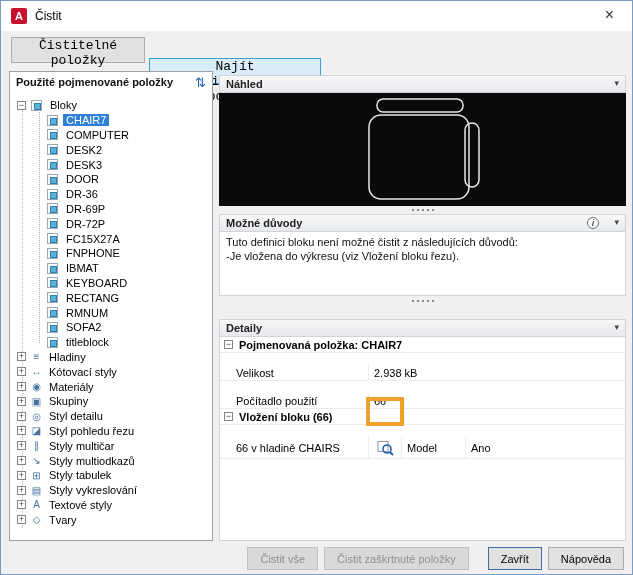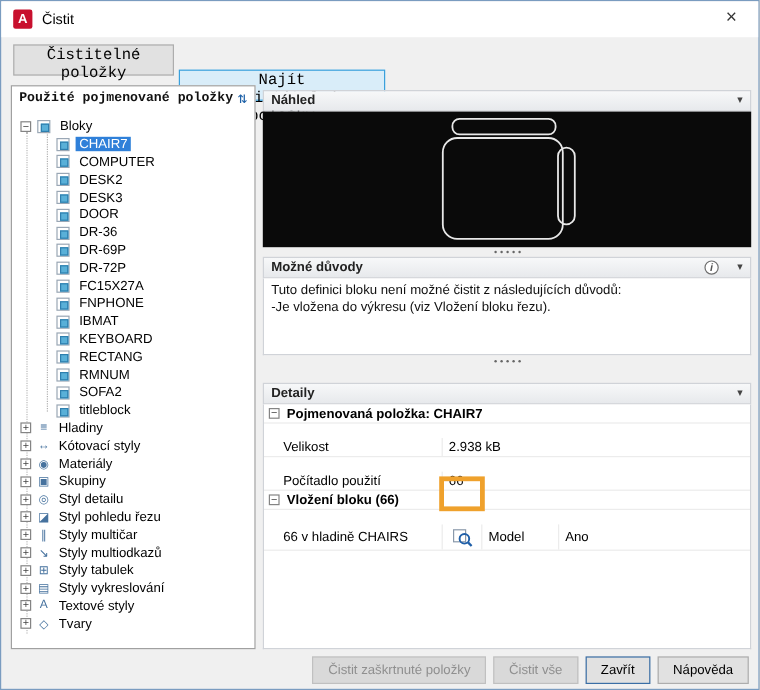--- a/index.html
+++ b/index.html
@@ -21,21 +21,21 @@
   
   .tab { position:absolute; top:36px; height:26px; border:1px solid #adadad; background:#e1e1e1;
          font-family:Liberation Mono, monospace; font-size:13px; padding:0 16px; cursor:pointer; }
   .tab-1 { left:10px; width:134px; }
   .tab-2 { left:148px; width:172px;margin-top:21px; }
   .tab.active { background:#d9edf9; border:1px solid #3aa0dc; }
 
   
   .left-panel { position:absolute; left:8px; top:70px; width:204px; height:470px;
                 background:#fff; border:1px solid #a0a0a0; }
-  .lp-header { position:absolute; top:4px; left:6px; right:4px; height:20px;font-family:Liberation Mono, monospace; }
+  .lp-header { position:absolute; top:4px; left:6px; right:4px; height:20px; }
   .lp-title { font-weight:bold; color:#111; }
   .sort-icon { position:absolute; right:2px; top:-1px; color:#1f62a8; font-size:13px; cursor:pointer; }
 
   .tree { position:absolute; top:26px; left:2px; right:2px; bottom:2px; overflow:hidden; }
   .tree::before { content:""; position:absolute; left:10px; top:12px; bottom:10px;
                   border-left:1px dotted #b9b9b9; }
   .trow { height:14.8px; display:flex; align-items:center; white-space:nowrap; position:relative; cursor:default; }
   .root-row, .cat { padding-left:5px; }
   .expander { width:9px; height:9px; min-width:9px; border:1px solid #848484; background:#fff;
               font-size:9px; line-height:7px; text-align:center; color:#444; margin-right:4px; z-index:1; }
@@ -93,21 +93,21 @@
   .zoomto { display:inline-flex; cursor:pointer; }
 
   .annotation { position:absolute; left:365px; top:396px; width:38px; height:29px;
                 border:4px solid #efa12c; pointer-events:none; z-index:10; }
 
   
   .footer { position:absolute; right:8px; top:546px; display:flex; gap:6px; }
   .btn { height:23px; border:1px solid #adadad; background:#e1e1e1; font-family:inherit;
          font-size:11px; padding:0 12px; cursor:pointer; }
   .btn:disabled { background:#d9d9d9; border-color:#c0c0c0; color:#8f8f8f; cursor:default; }
-  .btn.default { border:1px solid #3a6ea5; }
+  .btn.default { border:1px solid #3a6ea5;margin-left:13px; }
 </style>
 </head>
 <body>
 
 <div class="dialog">
 
   <div class="titlebar">
     <span class="app-icon">A</span>
     <span class="win-title">Čistit</span>
     <span class="close-btn">×</span>
@@ -330,19 +330,19 @@
         </span>
       </div>
       <div class="cell-space">Model</div>
       <div class="cell-flag">Ano</div>
     </div>
   </div>
 
   <div class="annotation"></div>
 
   <div class="footer">
+    <button class="btn" disabled="">Čistit vše</button>
     <button class="btn" disabled="">Čistit zaškrtnuté položky</button>
-    <button class="btn" disabled="">Čistit vše</button>
     <button class="btn default">Zavřít</button>
     <button class="btn">Nápověda</button>
   </div>
 
 </div>
 
 </body></html>

